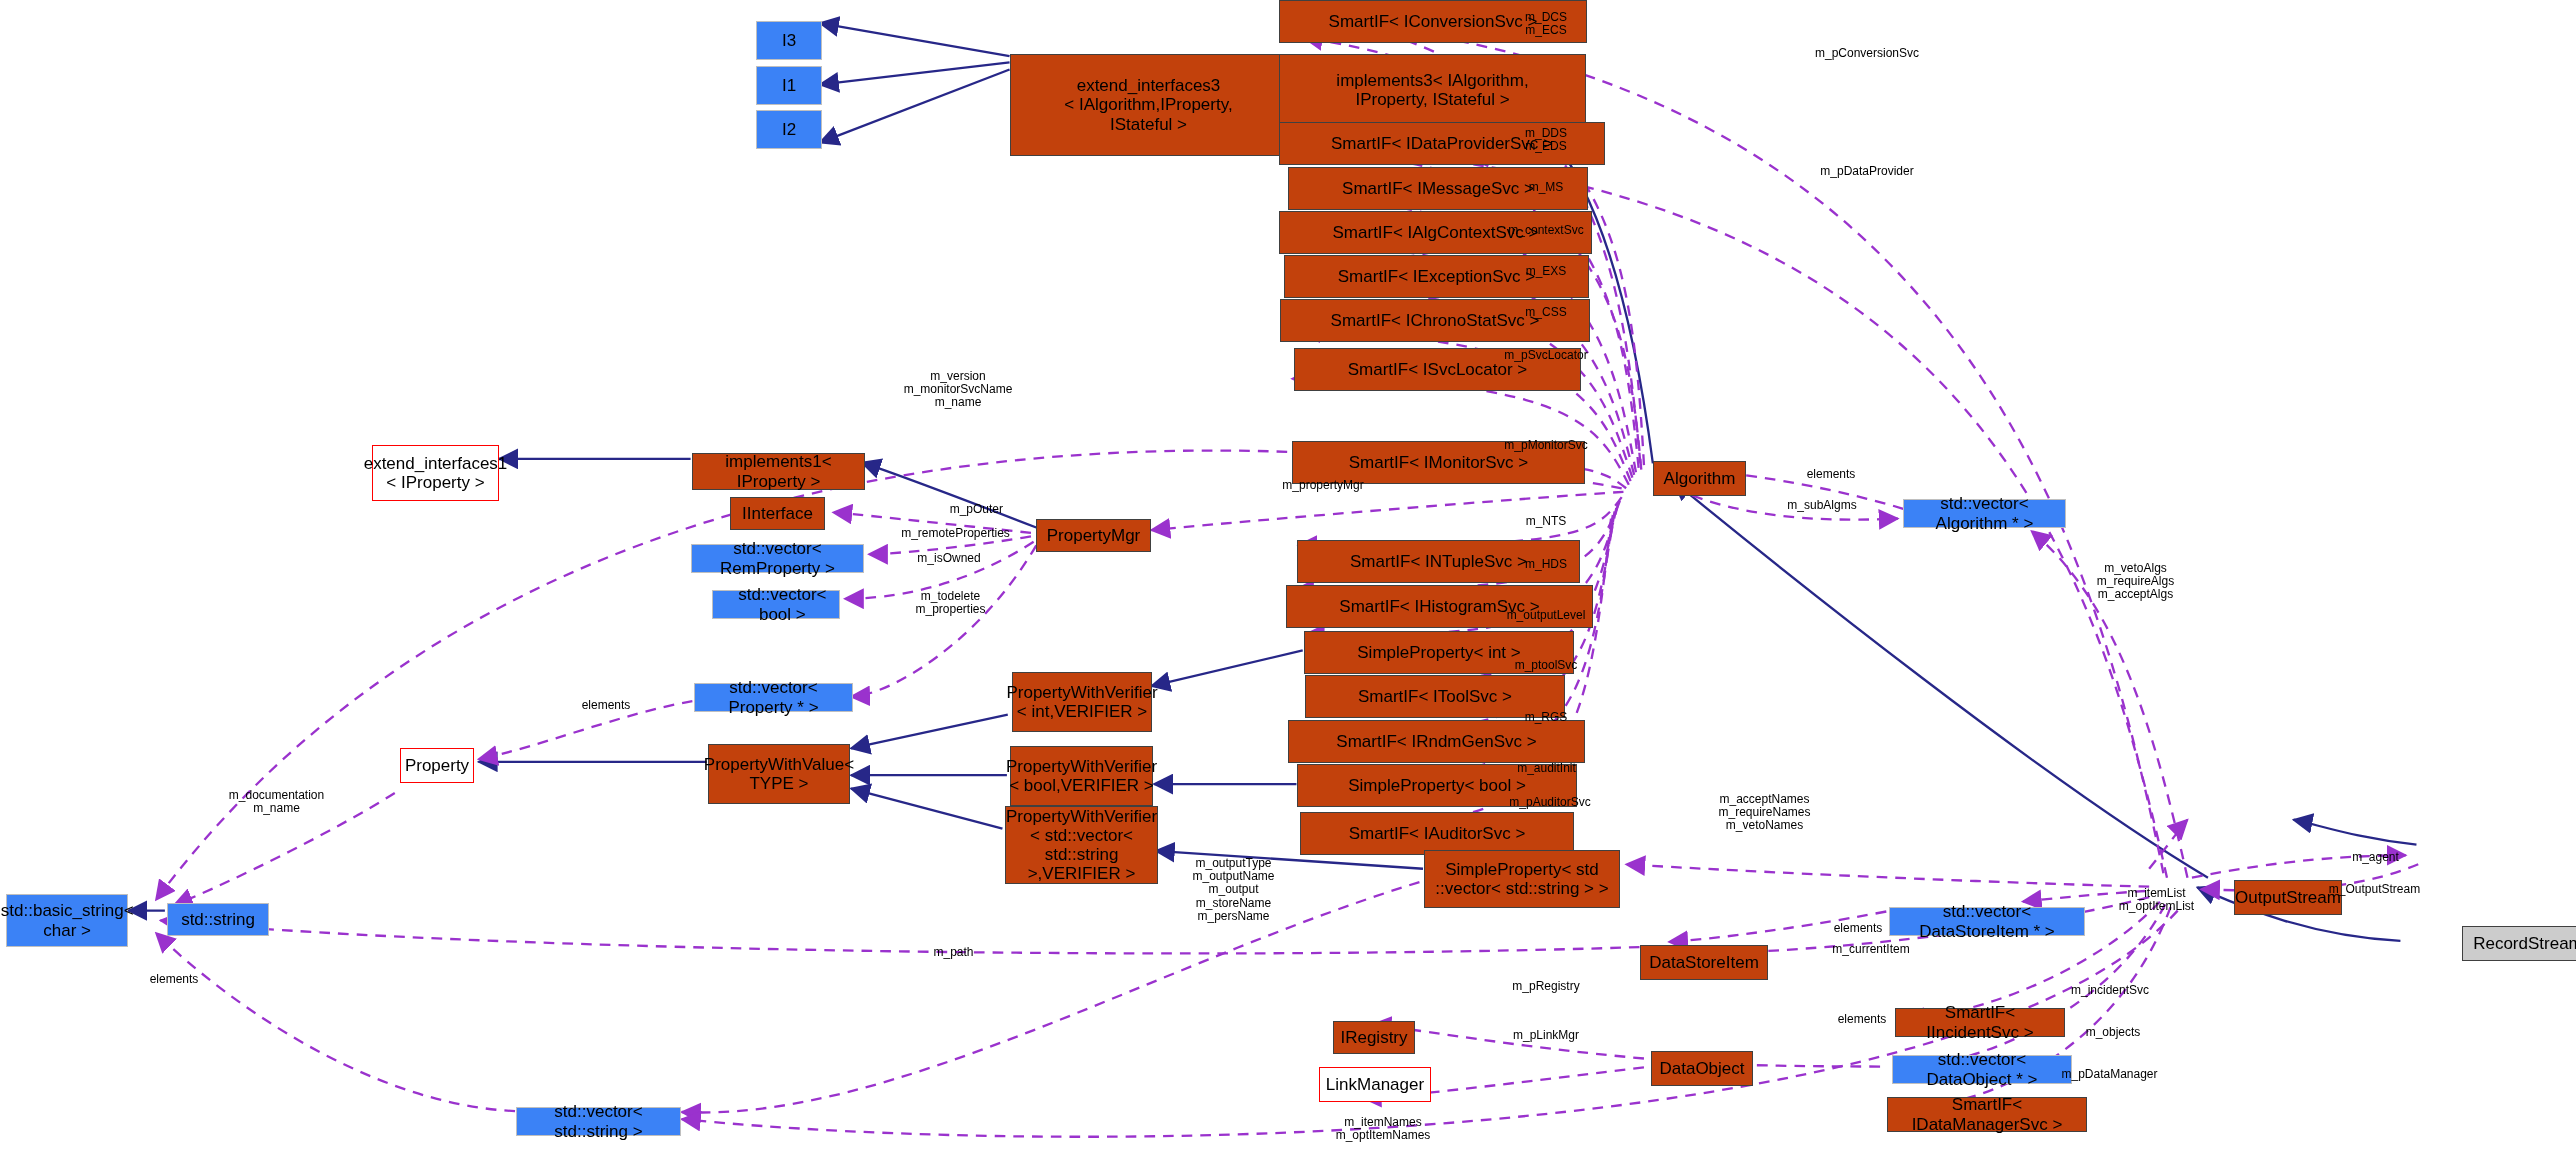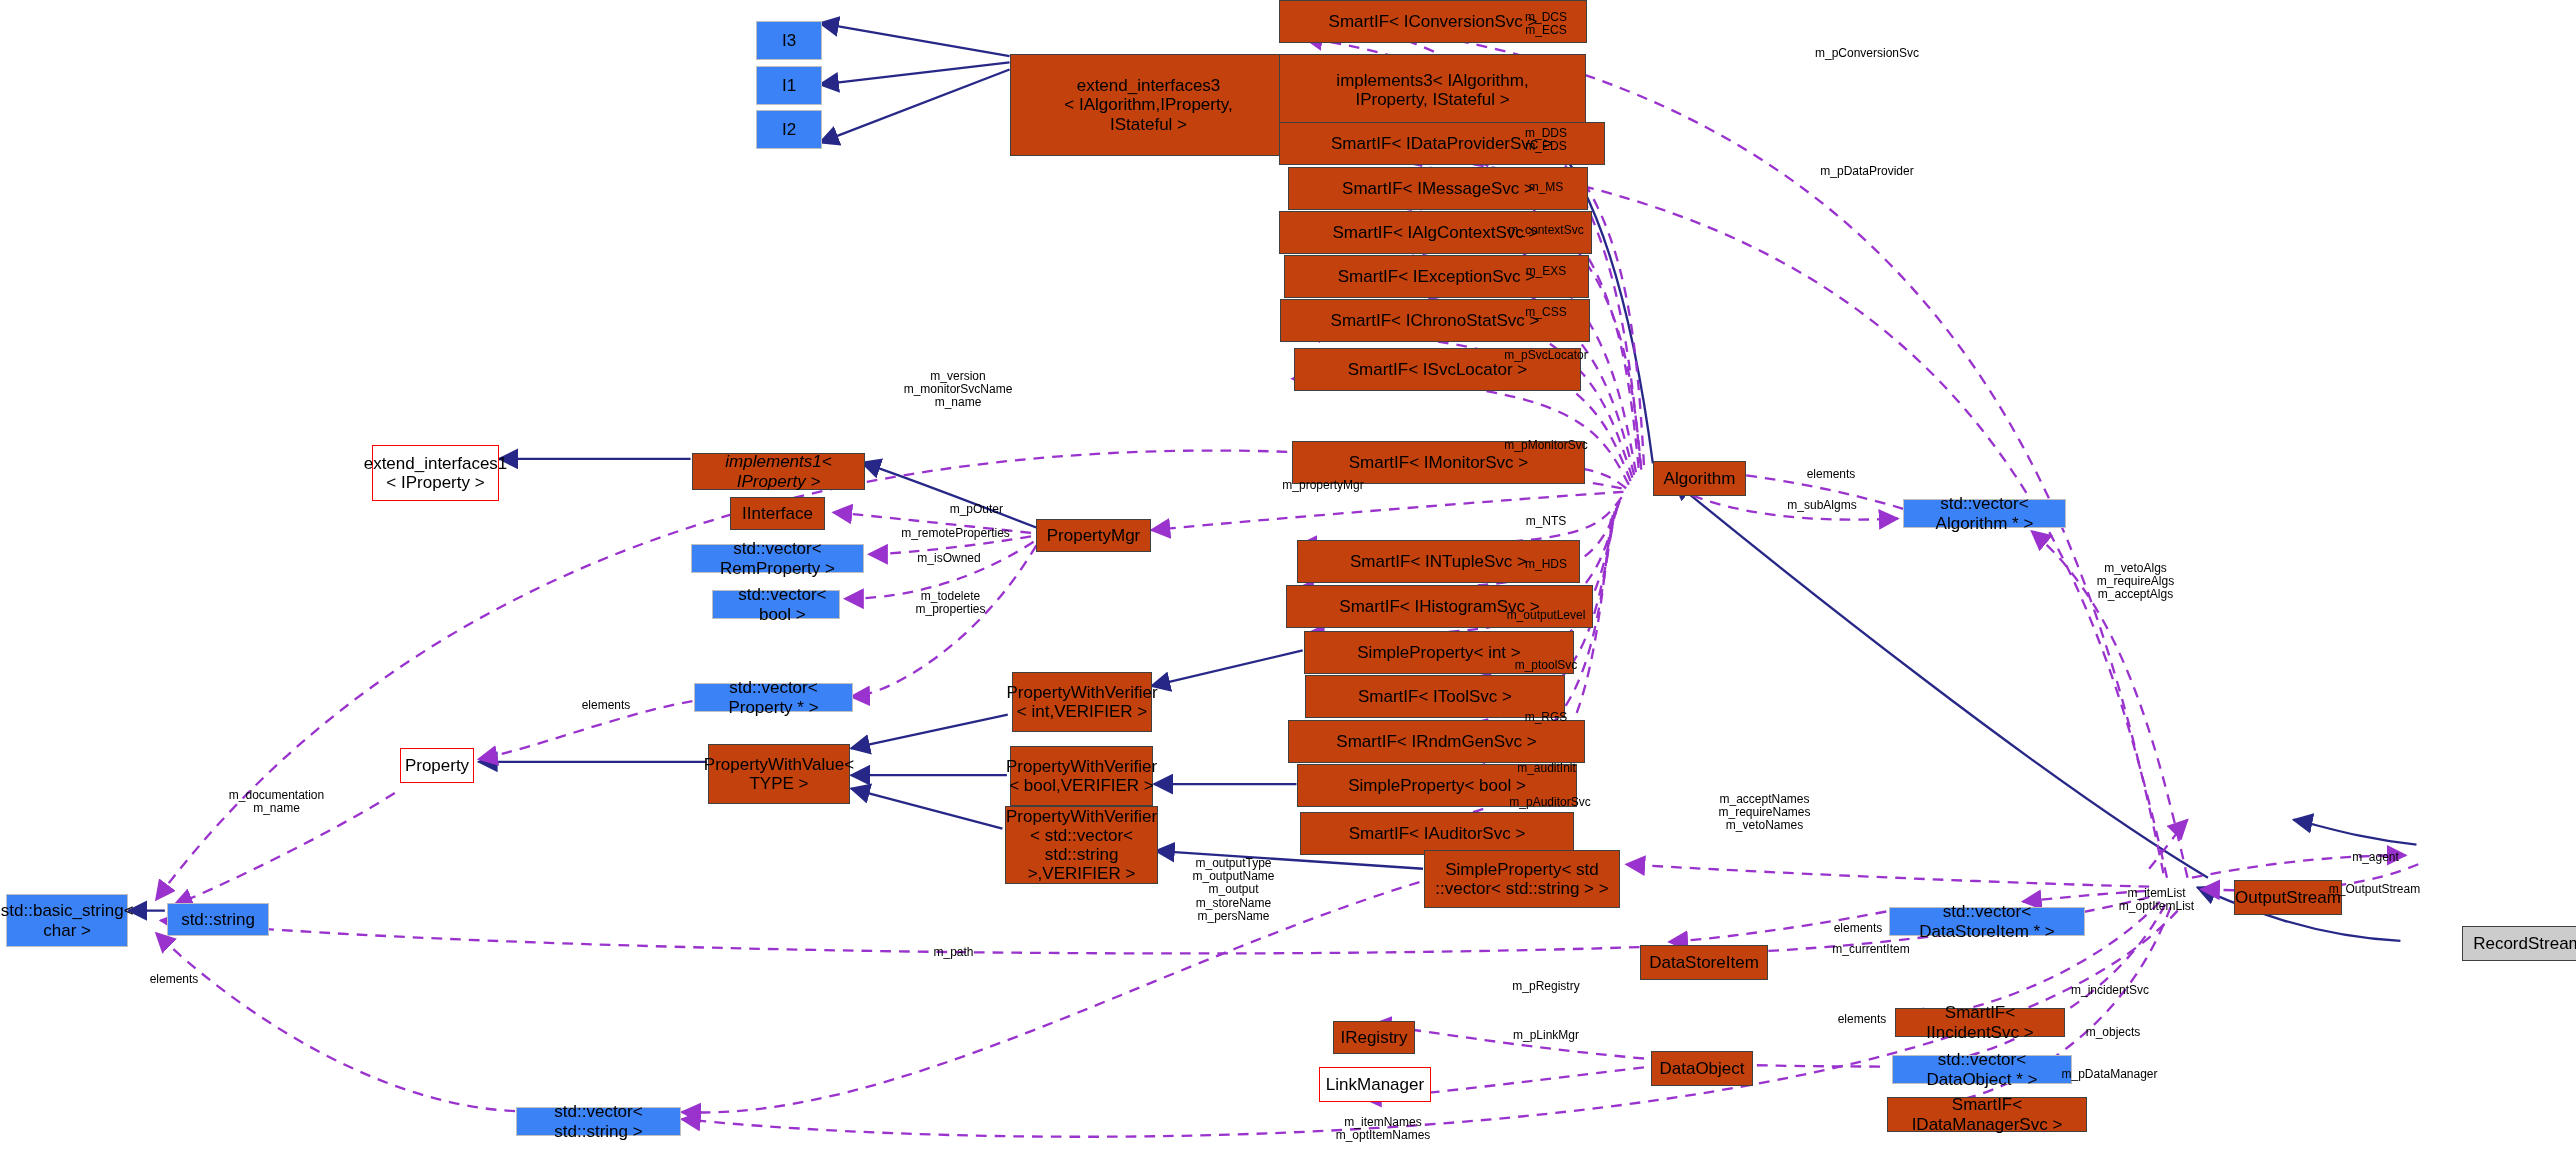--- a/index.html
+++ b/index.html
@@ -230,21 +230,21 @@
       <div class="node cls" style="left: 1279px; top: 54px; width: 307px; height: 72px;">implements3&lt; IAlgorithm,
 IProperty, IStateful &gt;</div>
       <div class="node cls" style="left: 1279px; top: 122px; width: 326px; height: 43px;">SmartIF&lt; IDataProviderSvc &gt;</div>
       <div class="node cls" style="left: 1288px; top: 167px; width: 300px; height: 43px;">SmartIF&lt; IMessageSvc &gt;</div>
       <div class="node cls" style="left: 1279px; top: 211px; width: 313px; height: 43px;">SmartIF&lt; IAlgContextSvc &gt;</div>
       <div class="node cls" style="left: 1284px; top: 255px; width: 305px; height: 43px;">SmartIF&lt; IExceptionSvc &gt;</div>
       <div class="node cls" style="left: 1280px; top: 299px; width: 310px; height: 43px;">SmartIF&lt; IChronoStatSvc &gt;</div>
       <div class="node cls" style="left: 1294px; top: 348px; width: 287px; height: 43px;">SmartIF&lt; ISvcLocator &gt;</div>
       <div class="node red" style="left: 372px; top: 445px; width: 127px; height: 56px;">extend_interfaces1
 &lt; IProperty &gt;</div>
-      <div class="node cls" style="left: 692px; top: 453px; width: 173px; height: 37px; font-style: italic;">implements1&lt; IProperty &gt;</div>
+      <div class="node cls" style="left: 692px; top: 453px; width: 173px; height: 37px;">implements1&lt; IProperty &gt;</div>
       <div class="node cls" style="left: 1292px; top: 441px; width: 293px; height: 43px;">SmartIF&lt; IMonitorSvc &gt;</div>
       <div class="node cls" style="left: 730px; top: 497px; width: 95px; height: 33px;">IInterface</div>
       <div class="node cls" style="left: 1653px; top: 461px; width: 93px; height: 35px;">Algorithm</div>
       <div class="node stl" style="left: 691px; top: 544px; width: 173px; height: 29px;">std::vector&lt; RemProperty &gt;</div>
       <div class="node cls" style="left: 1036px; top: 519px; width: 115px; height: 33px;">PropertyMgr</div>
       <div class="node stl" style="left: 1903px; top: 499px; width: 163px; height: 29px;">std::vector&lt; Algorithm * &gt;</div>
       <div class="node cls" style="left: 1297px; top: 540px; width: 283px; height: 43px;">SmartIF&lt; INTupleSvc &gt;</div>
       <div class="node stl" style="left: 712px; top: 590px; width: 128px; height: 29px; padding-left: 18px;">std::vector&lt; bool &gt;</div>
       <div class="node cls" style="left: 1286px; top: 585px; width: 307px; height: 43px;">SmartIF&lt; IHistogramSvc &gt;</div>
       <div class="node cls" style="left: 1304px; top: 631px; width: 270px; height: 43px;">SimpleProperty&lt; int &gt;</div>

